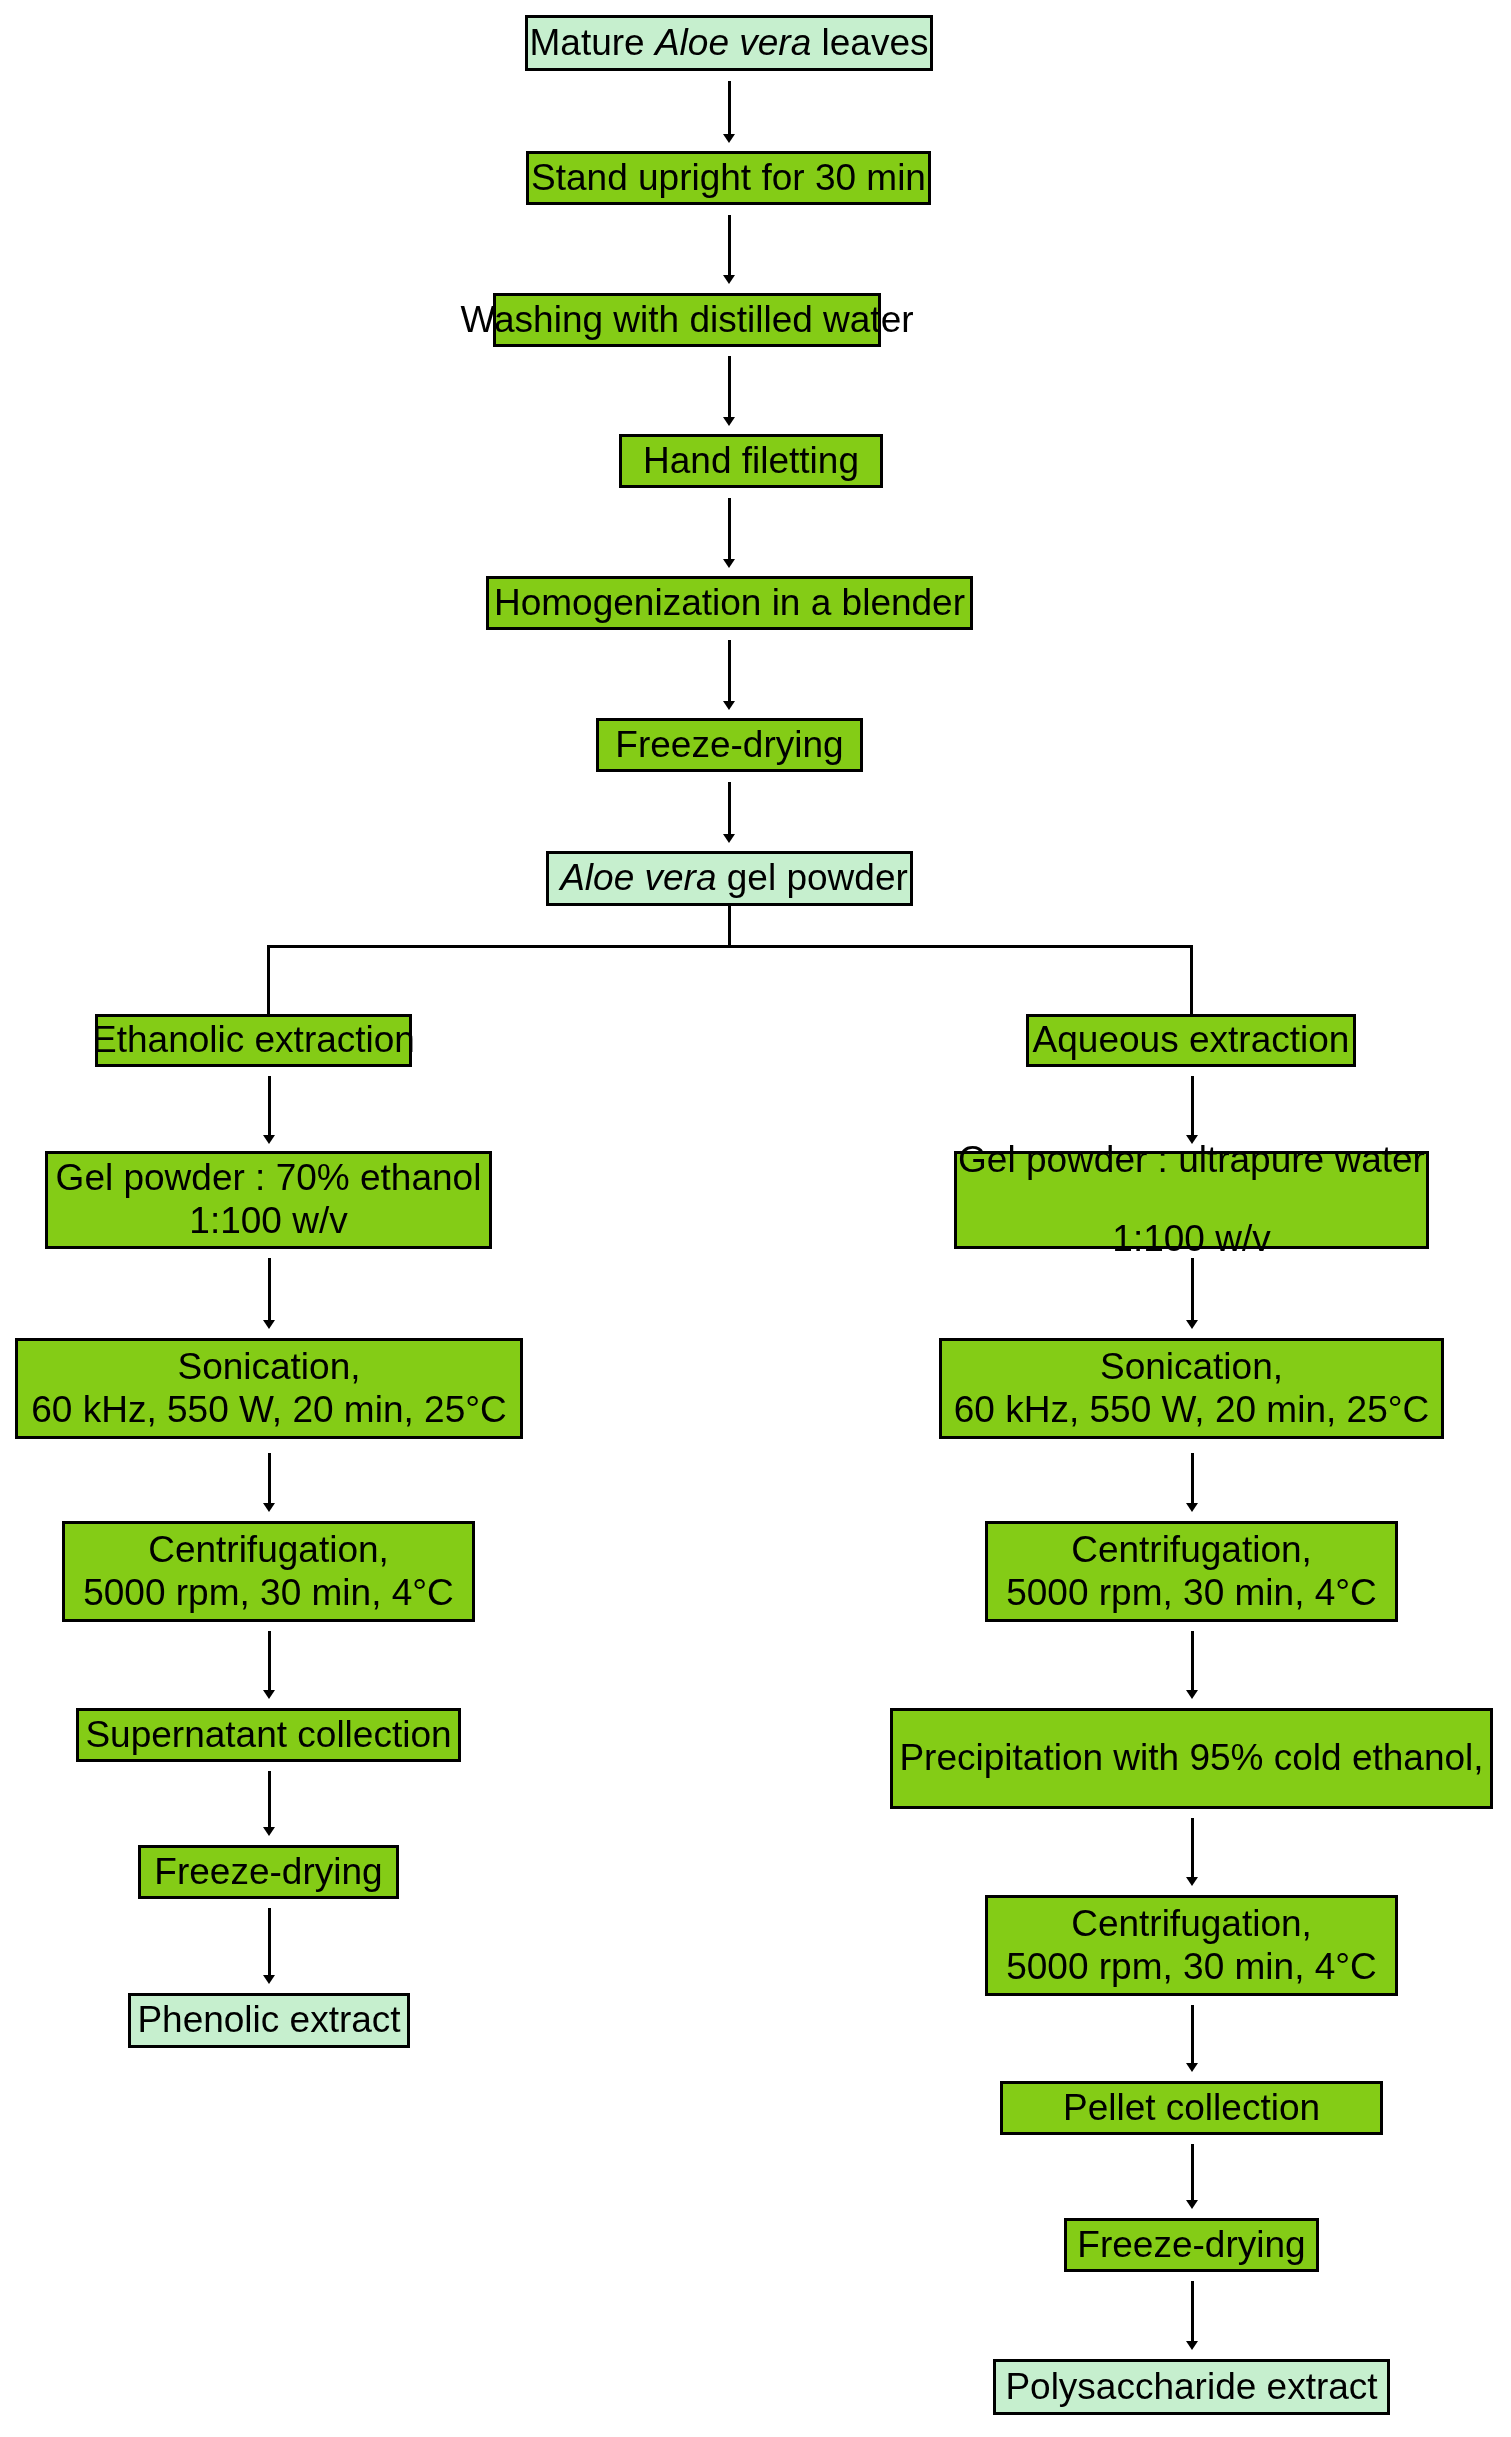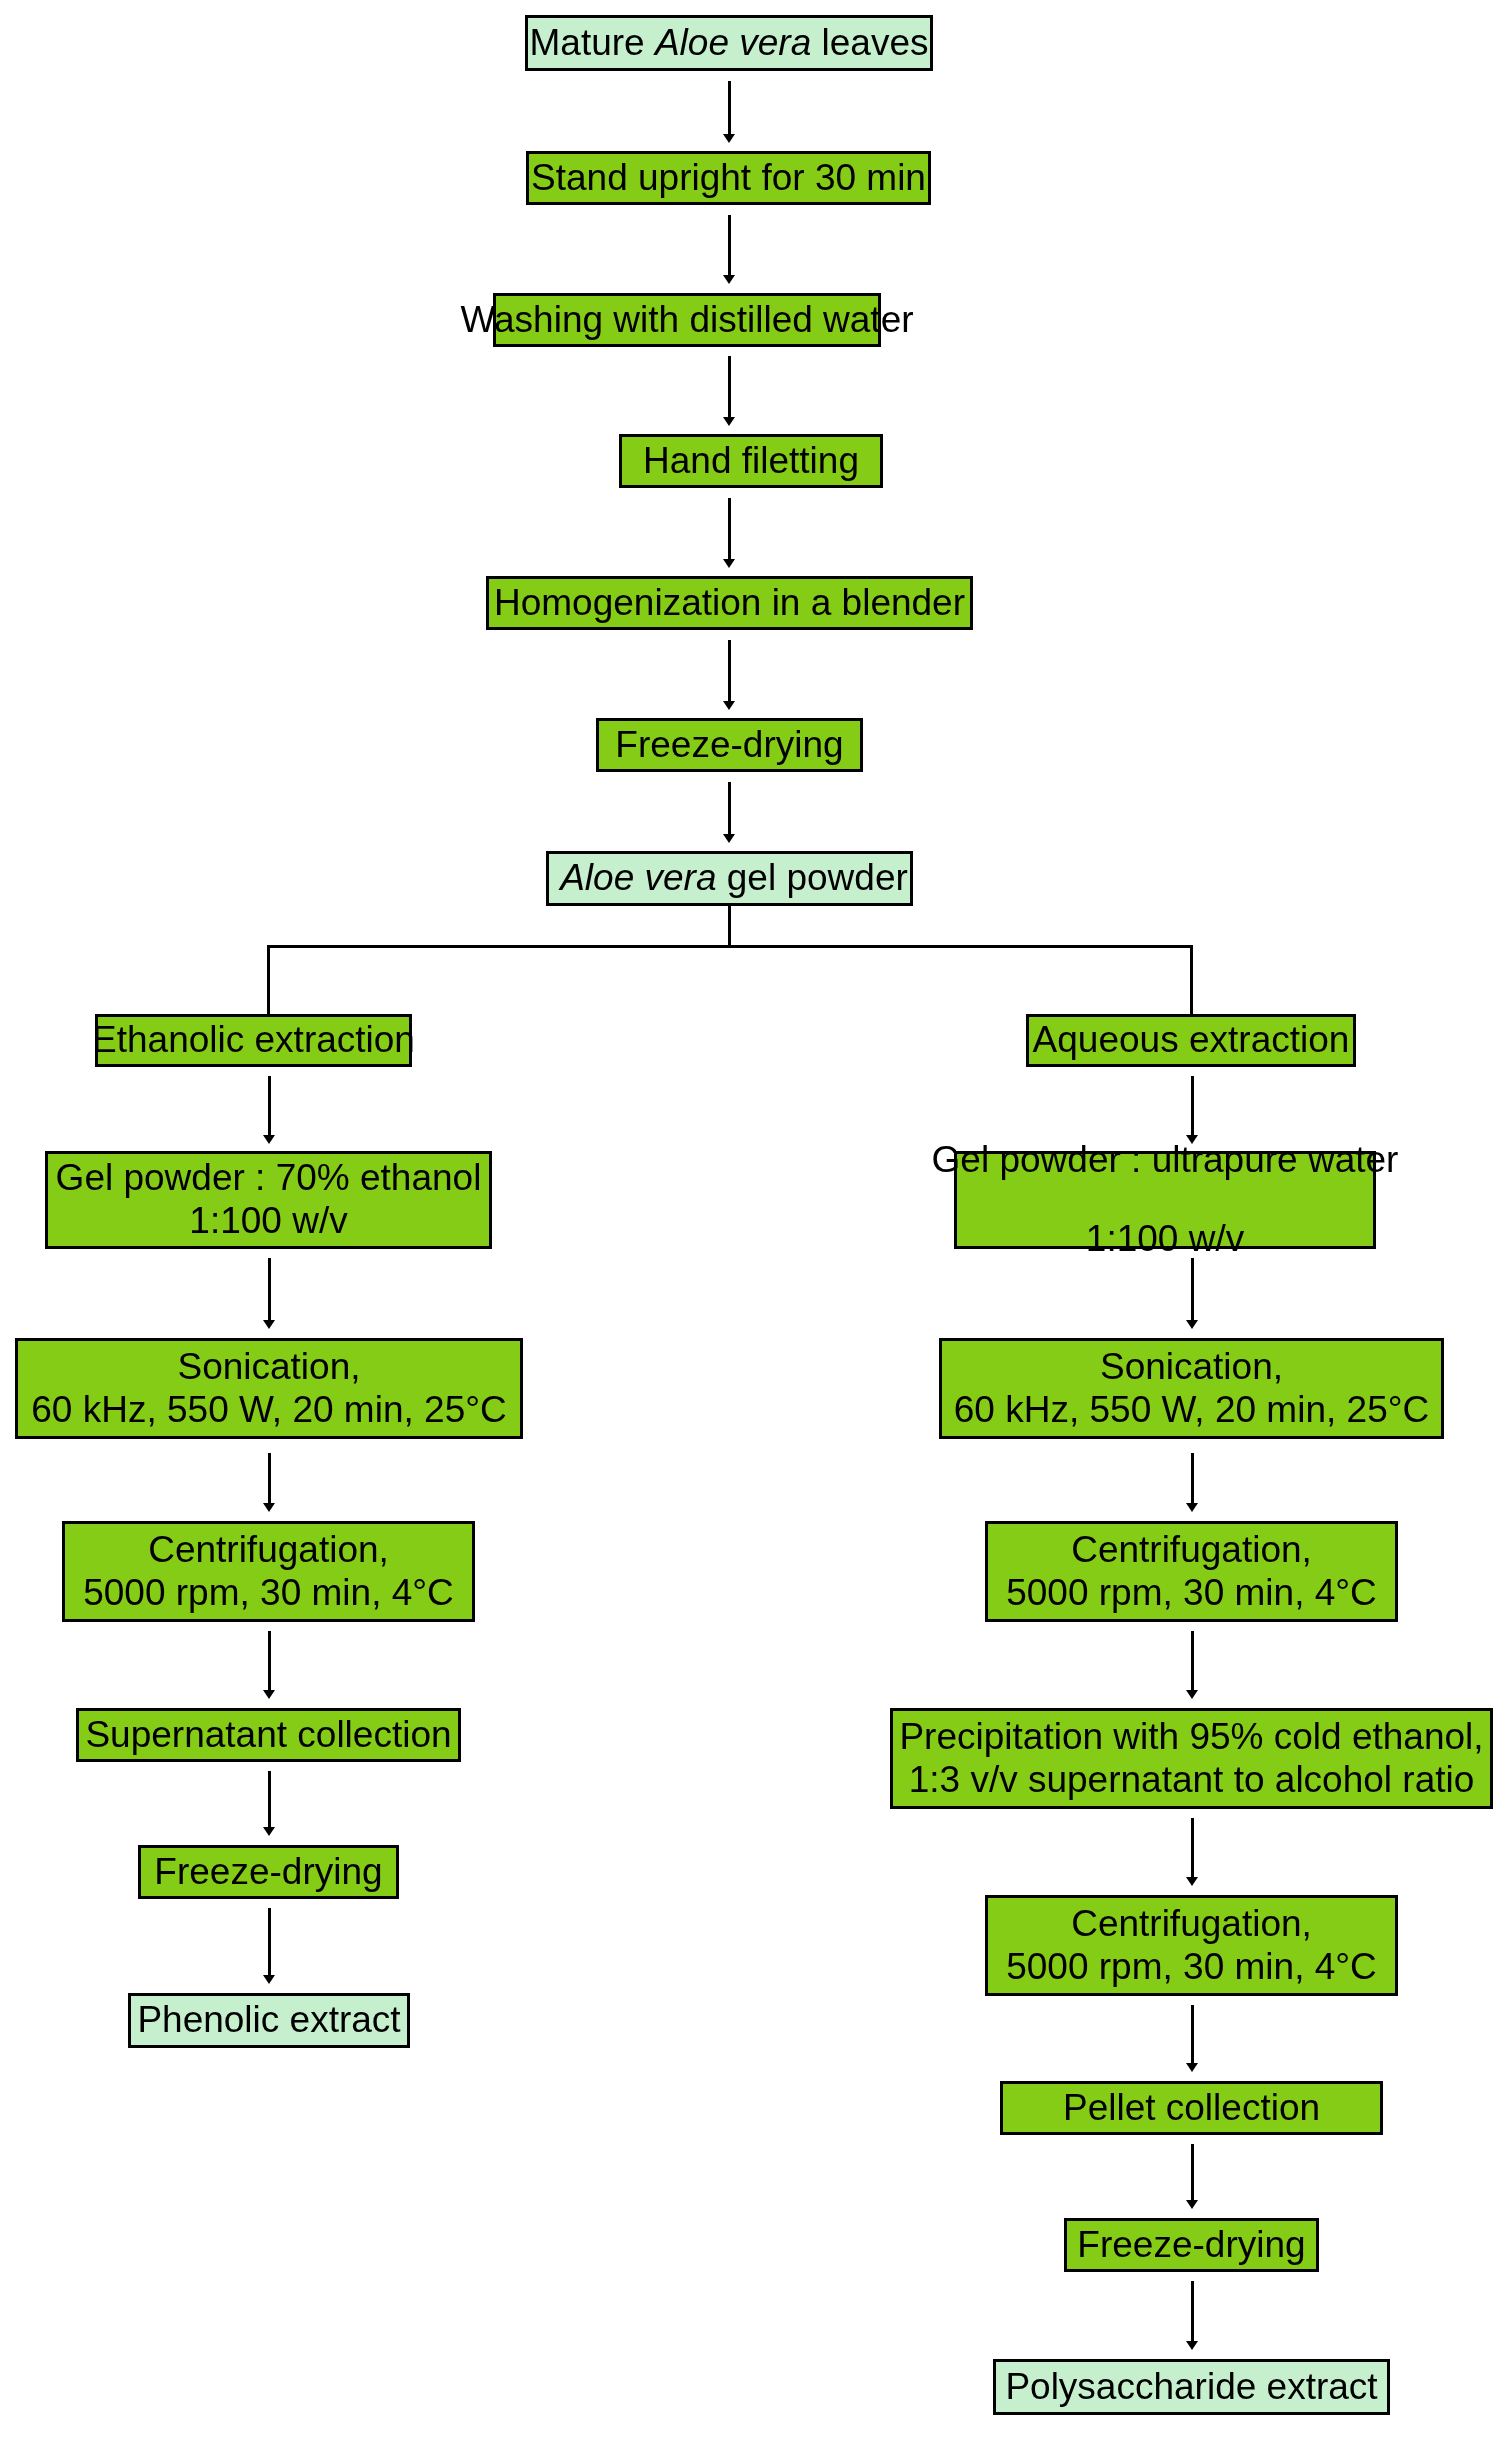--- a/index.html
+++ b/index.html
@@ -186,21 +186,21 @@
 
   <div class="node" style="left:1026px; top:1014px; width:330px; height:53px;">
     <div class="label">Aqueous extraction</div>
   </div>
 
   <div class="arrow" style="left:1186px; top:1076px; height:68px;">
       <div class="shaft"></div>
       <div class="head"></div>
     </div>
 
-  <div class="node" style="left:954px; top:1151px; width:422px; height:98px;gap:36px;">
+  <div class="node" style="left:954px; top:1151px; width:475px; height:98px;gap:36px;">
     <div class="label">Gel powder : ultrapure water</div>
     <div class="label">1:100 w/v</div>
   </div>
 
   <div class="arrow" style="left:1186px; top:1258px; height:71px;">
       <div class="shaft"></div>
       <div class="head"></div>
     </div>
 
   <div class="node" style="left:939px; top:1338px; width:505px; height:101px;">
@@ -218,21 +218,20 @@
     <div class="label">5000 rpm, 30 min, 4°C</div>
   </div>
 
   <div class="arrow" style="left:1186px; top:1631px; height:68px;">
       <div class="shaft"></div>
       <div class="head"></div>
     </div>
 
   <div class="node" style="left:890px; top:1708px; width:603px; height:101px;">
     <div class="label">Precipitation with 95% cold ethanol,</div>
-    <div class="label">1:3 v/v supernatant to alcohol ratio</div>
   </div>
 
   <div class="arrow" style="left:1186px; top:1818px; height:68px;">
       <div class="shaft"></div>
       <div class="head"></div>
     </div>
 
   <div class="node" style="left:985px; top:1895px; width:413px; height:101px;">
     <div class="label">Centrifugation,</div>
     <div class="label">5000 rpm, 30 min, 4°C</div>

